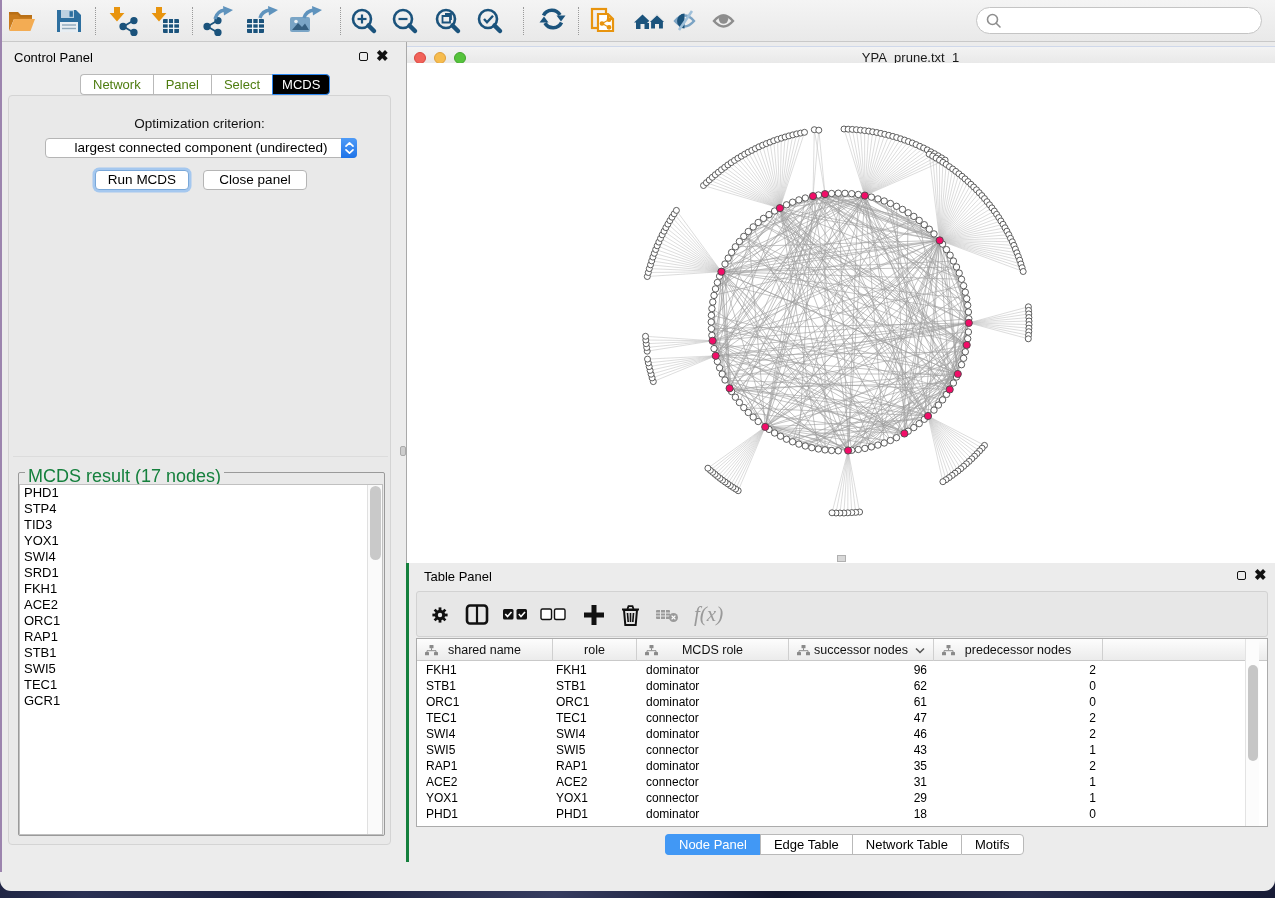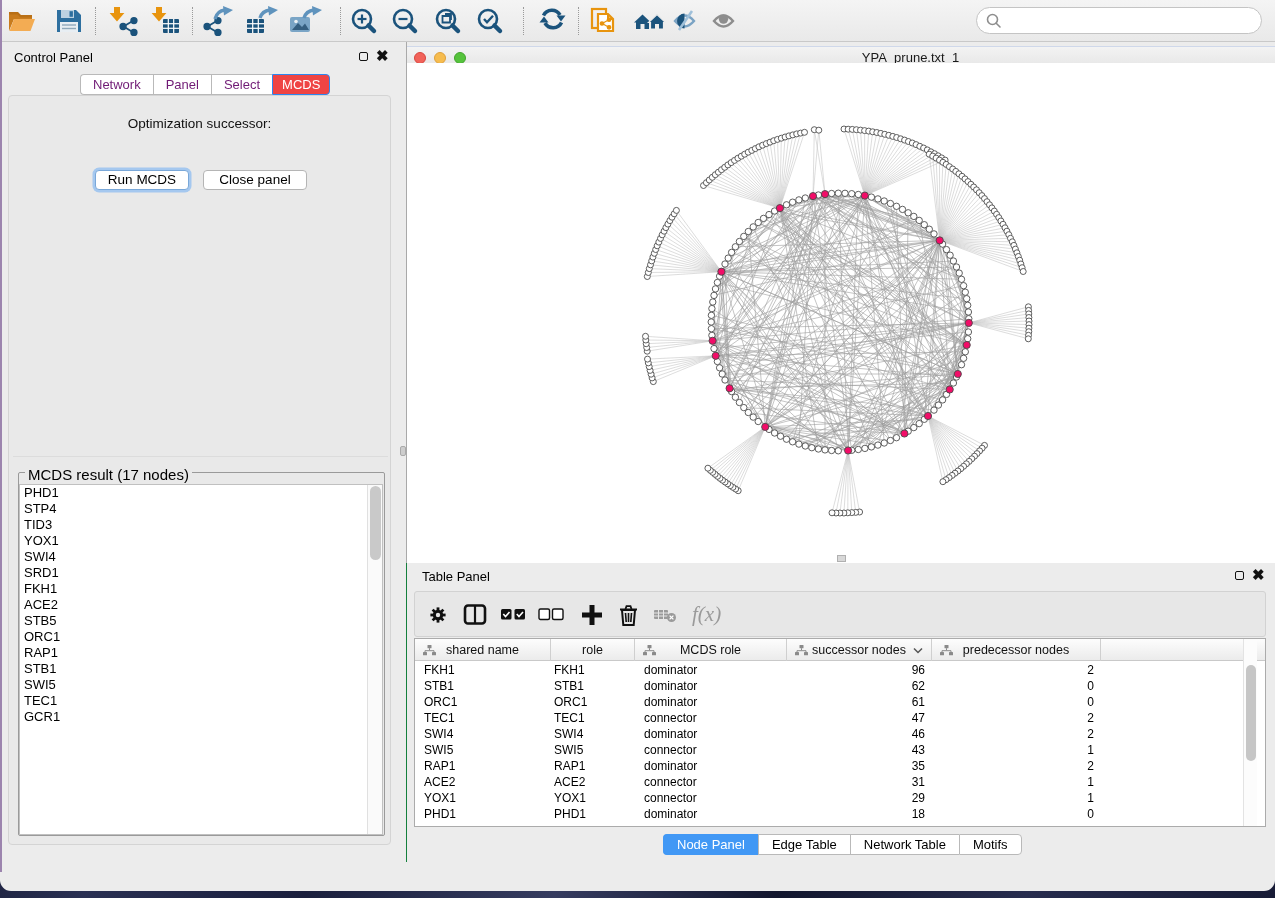--- a/index.html
+++ b/index.html
@@ -12,52 +12,52 @@
 .tsep{position:absolute;top:7px;height:28px;width:0;border-left:1px dotted #9a9a9a}
 .ticon{position:absolute;top:5px}
 #search{position:absolute;left:976px;top:7px;width:286px;height:27px;background:#fff;border:1px solid #c4c4c4;border-radius:14px}
 
 #cp{position:absolute;left:2px;top:43px;width:394px;height:819px}
 #cp .title{position:absolute;left:12px;top:7px;font-size:13px;color:#000}
 .winbtns{position:absolute;display:flex;align-items:center;height:13px;line-height:13px}
 .sqico{display:inline-block;width:9px;height:9px;border:1.6px solid #111;border-radius:2px;vertical-align:middle}
 .xico{font-size:15px;font-weight:bold;color:#111;margin-left:8px;margin-top:-2px}
 #tabs{position:absolute;left:78px;top:31px;height:21px;display:flex}
-.tab{height:21px;border:1px solid #b9b9b9;border-right:none;background:#fff;font-size:13px;color:#701a75;display:flex;align-items:center;justify-content:center;padding:4px 12px}
+.tab{height:21px;border:1px solid #b9b9b9;border-right:none;background:#fff;font-size:13px;color:#4d7c0f;display:flex;align-items:center;justify-content:center;padding:4px 12px}
 .tab:first-child{border-radius:4px 0 0 4px}
 .tab:last-child{border-right:1px solid #b9b9b9;border-radius:0 4px 4px 0}
-.tab.sel{background:#ef4444;border-color:#2d87f0;color:#fff;padding:8px 9px}
+.tab.sel{background:#000000;border-color:#2d87f0;color:#fff;padding:8px 9px}
 #cpane{position:absolute;left:6px;top:52px;width:383px;height:750px;background:#e9e9e9;border:1px solid #d4d4d4;border-radius:4px}
 #optlab{position:absolute;left:0;top:20px;width:100%;text-align:center;font-size:13.5px;color:#111}
 #dropdown{position:absolute;left:36px;top:42px;width:312px;height:20px;background:#fff;border:1px solid #b5b5b5;border-radius:4px;font-size:13.5px;color:#000;line-height:18px;text-align:center}
 #ddbtn{position:absolute;right:-1px;top:-1px;width:16px;height:20px;background:linear-gradient(#4f9bf7,#1e73e8);border-radius:0 4px 4px 0;color:#fff}
 #ddbtn svg{position:absolute;left:2.5px;top:3px}
 .btn{position:absolute;height:20px;background:#fff;border:1px solid #b5b5b5;border-radius:4px;font-size:13.5px;color:#000;text-align:center;line-height:17px}
 #runbtn{left:86px;top:74px;width:94px;box-shadow:0 0 0 2.5px #a5c8ef;border-color:#7aa8d9}
 #closebtn{left:194px;top:74px;width:104px}
 #grp{position:absolute;left:9px;top:370px;width:367px;height:375px}
 #grp .gb{position:absolute;left:0;top:6px;width:100%;height:364px;border:1px solid #9a9a9a;border-radius:2px}
-#grp .gl{position:absolute;left:7px;top:0;background:#e9e9e9;padding:0 3px;font-size:15px;color:#000000}
+#grp .gl{position:absolute;left:7px;top:0;background:#e9e9e9;padding:0 3px;font-size:18px;color:#15803d}
 #mlist{position:absolute;left:1px;top:18px;width:364px;height:351px;background:#fff;border:1px solid #c0c0c0}
 #mlist .it{font-size:13px;color:#000;height:16px;line-height:16px;padding-left:4px}
 #msb{position:absolute;right:0;top:0;width:15px;height:100%;background:#fafafa;border-left:1px solid #e0e0e0}
 #msb .th{position:absolute;left:1.5px;top:1px;width:11px;height:74px;background:#c9c9c9;border-radius:6px}
 
 #vdiv{position:absolute;left:396px;top:43px;width:10px;height:819px;background:#ececec}
 #vdivh{position:absolute;left:400px;top:446px;width:6px;height:10px;background:#cdcdcd;border:1px solid #aaa;border-radius:2px}
 
 #nwin{position:absolute;left:406px;top:42px;width:869px;height:521px;border-left:1px solid #a9a9a9}
 #ntitle{position:absolute;left:0;top:4px;width:100%;height:38px;background:linear-gradient(#f3f3f3,#dcdcdc);border-bottom:1px solid #b6b6b6;border-top:1px solid #cfd8ea}
 #ntitle .t{position:absolute;left:0;top:3px;width:1007px;text-align:center;font-size:13px;color:#1a1a1a}
 .tl{position:absolute;top:5px;width:12px;height:12px;border-radius:50%}
 #ncanvas{position:absolute;left:0;top:21px;width:868px;height:500px;background:#fff}
 #ncanvas svg{position:absolute;left:0;top:0}
 #nhandle{position:absolute;left:430px;top:513px;width:9px;height:7px;background:#d8d8d8;border:1px solid #b0b0b0}
 
-#tp{position:absolute;left:406px;top:563px;width:869px;height:299px;background:#ececec;border-left:1px solid #15803d}
+#tp{position:absolute;left:406px;top:563px;width:869px;height:299px;background:#ececec;border-left:3px solid #15803d}
 #tp .title{position:absolute;left:15px;top:6px;font-size:13px;color:#000}
 #ttool{position:absolute;left:7px;top:28px;width:852px;height:46px;background:#e7e7e7;border:1px solid #d2d2d2;border-radius:3px}
 #tbl{position:absolute;left:7px;top:75px;width:852px;height:189px;background:#fff;border:1px solid #ababab}
 #thead{position:absolute;left:0;top:0;width:100%;height:22px;background:linear-gradient(#fdfdfd,#ebebeb);border-bottom:1px solid #c9c9c9}
 .hcell{position:absolute;top:0;height:22px;border-right:1px solid #cfcfcf;font-size:12.5px;color:#111;text-align:center;line-height:22px}
 .rows{position:absolute;left:0;top:23px;width:100%}
 .tr{position:absolute;height:16px;font-size:12px;color:#000;line-height:16px;width:100%}
 .td{position:absolute;height:16px}
 .num{text-align:right}
 #tsb{position:absolute;right:8px;top:0;width:14px;height:187px;background:#fcfcfc;border-left:1px solid #e3e3e3}
@@ -230,37 +230,44 @@
         <span class="sqico"></span>
         <span class="xico">✖</span>
       </div>
     <div id="tabs">
       <div class="tab">Network</div>
         <div class="tab">Panel</div>
         <div class="tab">Select</div>
         <div class="tab sel">MCDS</div>
     </div>
     <div id="cpane">
-      <div id="optlab">Optimization successor:</div>
+      <div id="optlab">Optimization criterion:</div>
+      <div id="dropdown">largest connected component (undirected)
+        <div id="ddbtn">
+            <svg width="11" height="14" viewBox="0 0 11 14">
+              <path d="M2 5.2 L5.5 1.8 L9 5.2" fill="none" stroke="#fff" stroke-width="1.7" stroke-linecap="round" stroke-linejoin="round"></path>
+              <path d="M2 8.8 L5.5 12.2 L9 8.8" fill="none" stroke="#fff" stroke-width="1.7" stroke-linecap="round" stroke-linejoin="round"></path>
+            </svg>
+          </div>
+      </div>
       <div class="btn" id="runbtn">Run MCDS</div>
       <div class="btn" id="closebtn">Close panel</div>
       <div style="position:absolute;left:4px;top:360px;width:375px;border-top:1px solid #dcdcdc"></div>
       <div id="grp">
         <div class="gb"></div>
         <div class="gl">MCDS result (17 nodes)</div>
         <div id="mlist">
             <div class="it">PHD1</div>
             <div class="it">STP4</div>
             <div class="it">TID3</div>
             <div class="it">YOX1</div>
             <div class="it">SWI4</div>
             <div class="it">SRD1</div>
             <div class="it">FKH1</div>
             <div class="it">ACE2</div>
-            <div class="it">STB5</div>
             <div class="it">ORC1</div>
             <div class="it">RAP1</div>
             <div class="it">STB1</div>
             <div class="it">SWI5</div>
             <div class="it">TEC1</div>
             <div class="it">GCR1</div>
             <div id="msb">
               <div class="th"></div>
             </div>
           </div>

